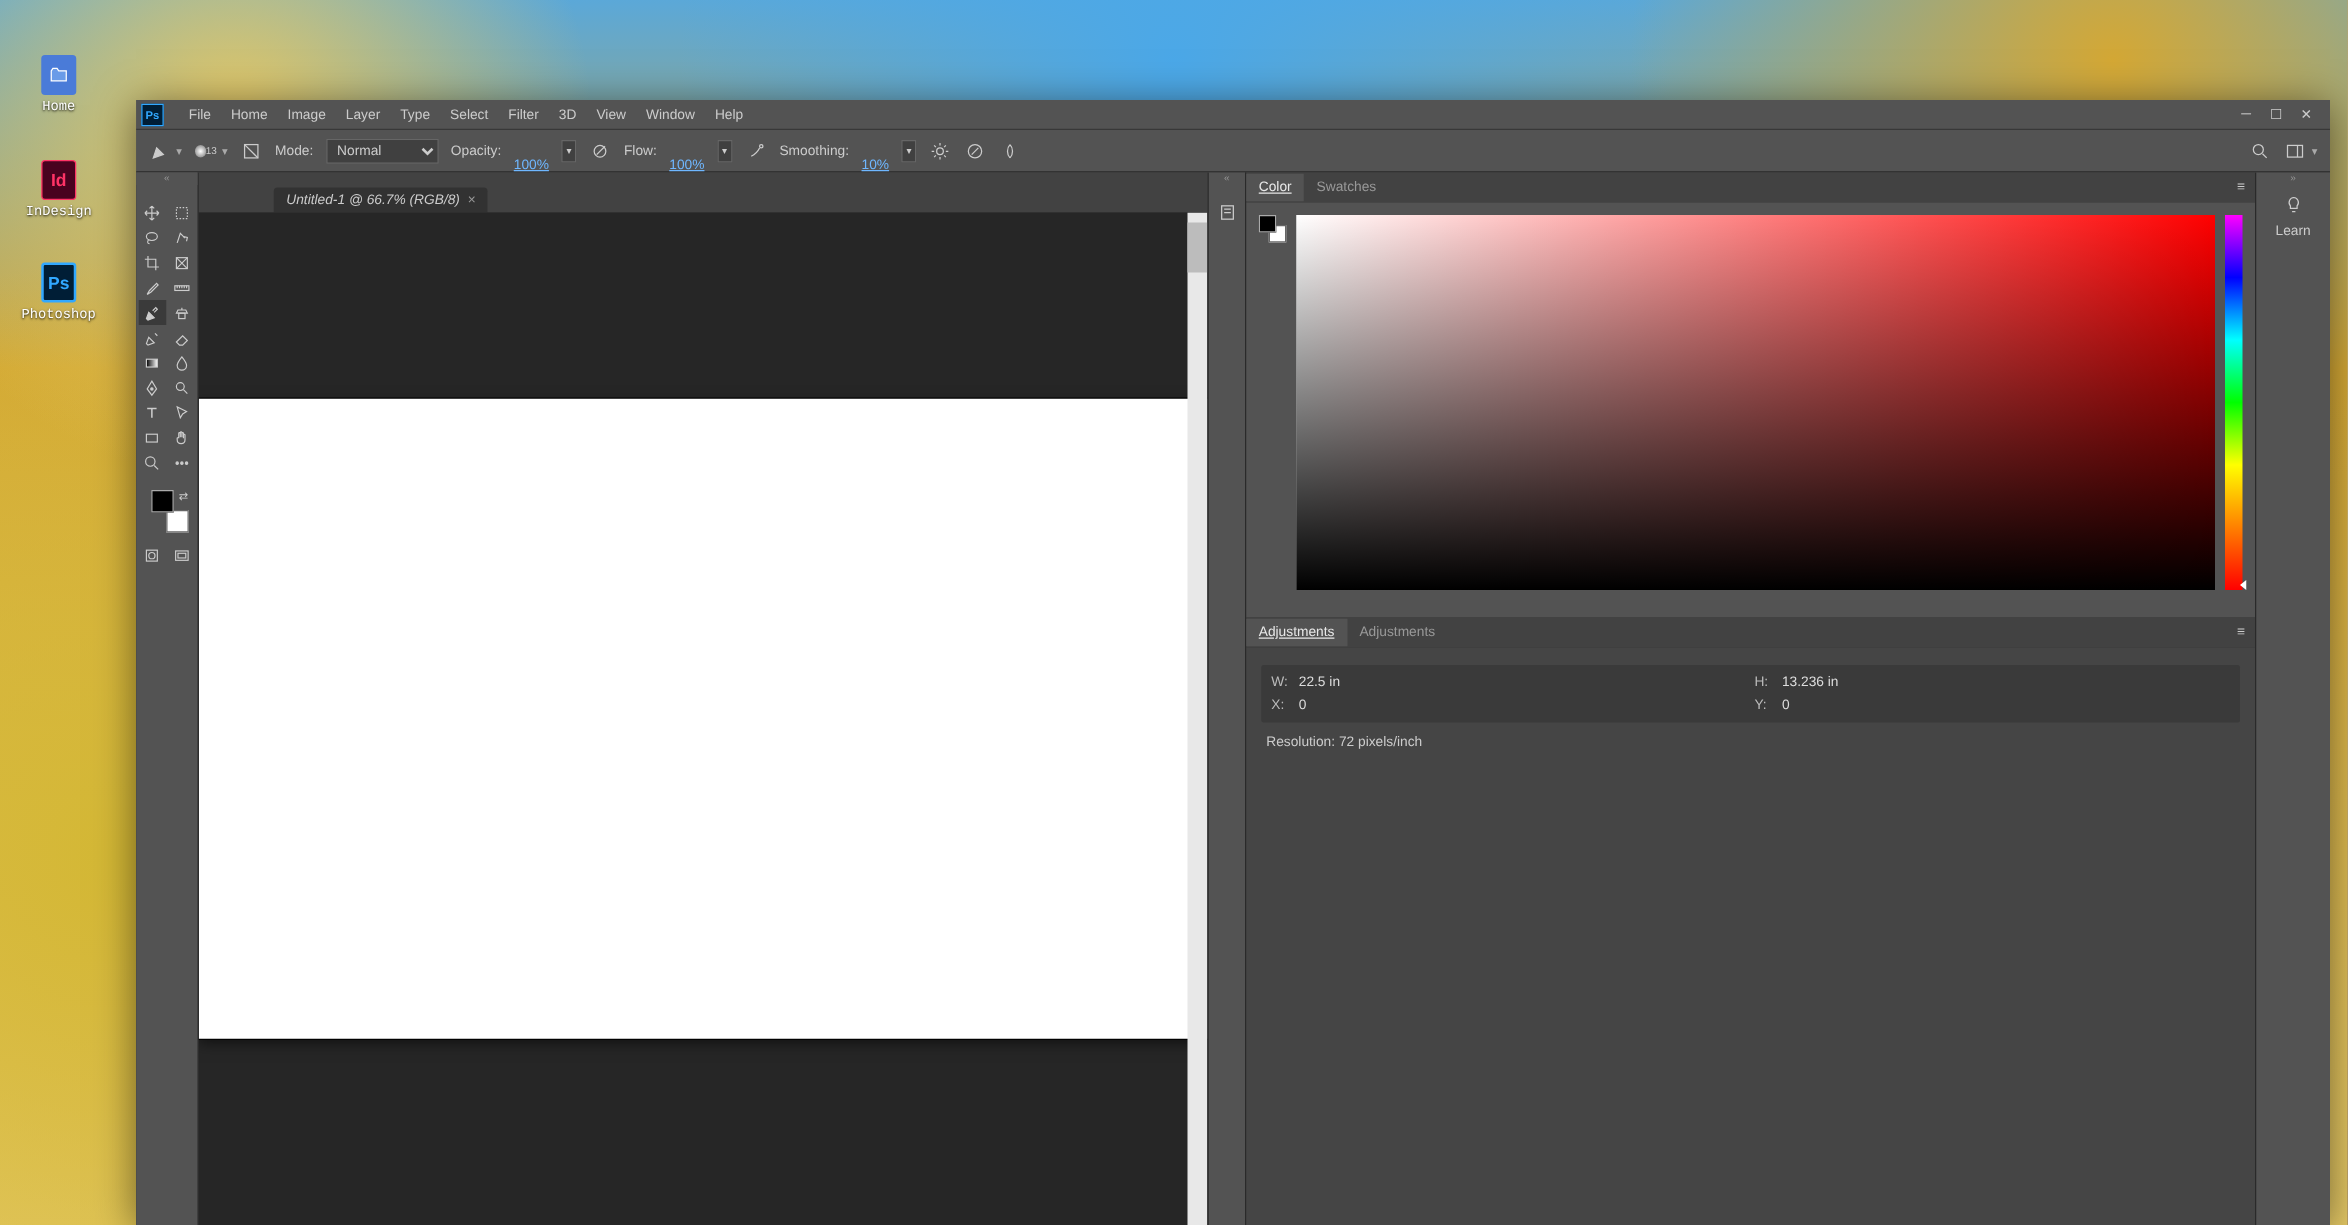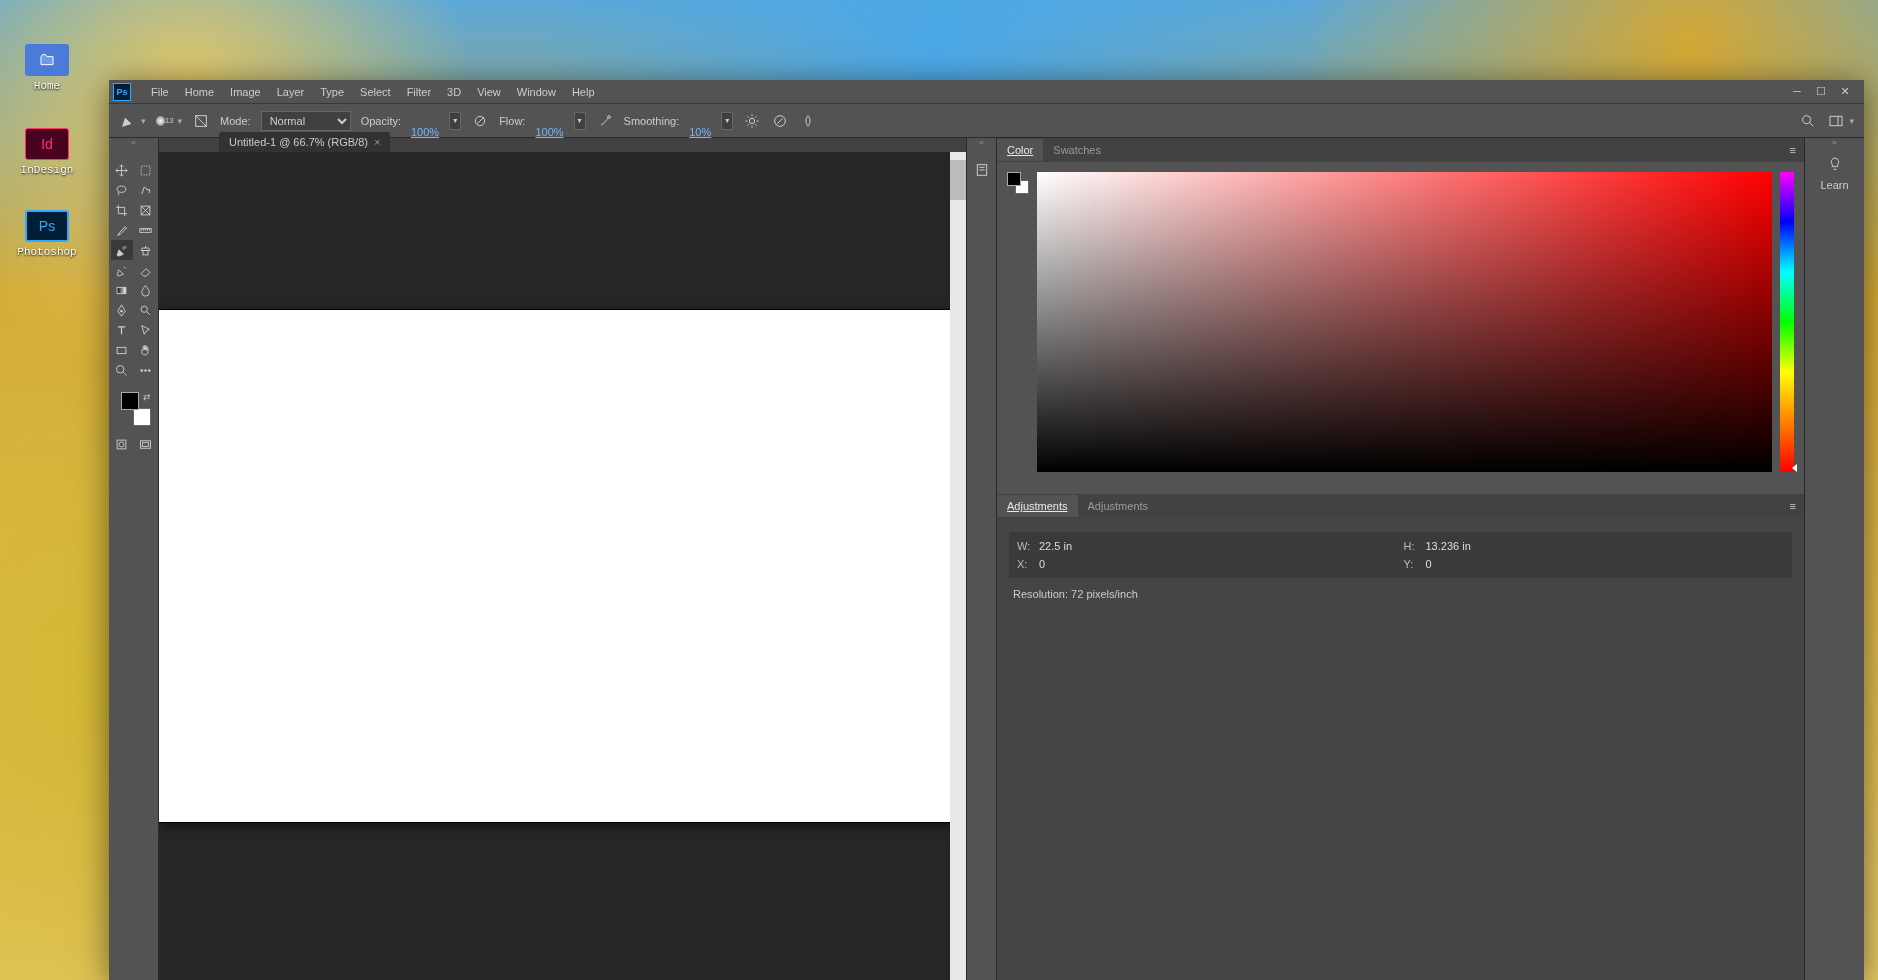--- a/index.html
+++ b/index.html
@@ -8,21 +8,21 @@
 
 .wallpaper { position:absolute; inset:0; background:
   radial-gradient(circle at 10% 10%,#e4c865 0%,transparent 15%),
   radial-gradient(circle at 90% 5%,#d4a835 0%,transparent 20%),
   radial-gradient(circle at 50% 5%,#4ba8e8 0%,transparent 30%),
   radial-gradient(circle at 5% 70%,#d4b835 0%,transparent 25%),
   linear-gradient(180deg,#5ba8d8 0%,#d4a835 30%,#e4c865 100%);
 }
 
 .desktop-icon { position:absolute; width:70px; text-align:center; }
-.desktop-icon .ico { width:44px; height:32px; margin:0 auto 4px; border-radius:3px; display:flex; align-items:center; justify-content:center; font-weight:normal; font-size:14px; }
+.desktop-icon .ico { width:28px; height:32px; margin:0 auto 4px; border-radius:3px; display:flex; align-items:center; justify-content:center; font-weight:bold; font-size:14px; }
 .desktop-icon .lbl { color:#fff; text-shadow:0 1px 2px #000;font-family:Liberation Mono, monospace; }
 
 
 .app { position:absolute; left:109px; top:80px; right:14px; bottom:0; background:#535353; display:flex; flex-direction:column; box-shadow:0 4px 30px rgba(0,0,0,0.5); }
 
 
 .menubar { height:24px; background:#535353; display:flex; align-items:center; padding:0 4px; gap:0; border-bottom:1px solid #383838; }
 .menubar .ps { width:18px; height:18px; background:#001e36; color:#31a8ff; display:flex; align-items:center; justify-content:center; margin-right:12px; font-size:9px; font-weight:bold; border:1px solid #31a8ff; }
 .menubar .mitem { padding:4px 8px; cursor:pointer; }
 .winctrl { margin-left:auto; display:flex; gap:10px; padding-right:8px; }
@@ -50,21 +50,21 @@
 .toolbox .row { display:flex; gap:2px; }
 .toolbox .tbtn { width:22px; height:20px; display:flex; align-items:center; justify-content:center; cursor:pointer; position:relative; }
 .toolbox .tbtn.active { background:#3a3a3a; }
 .toolbox .sep { height:8px; }
 .fgbg { position:relative; width:34px; height:34px; margin-top:4px; }
 .fgbg .fg { position:absolute; width:18px; height:18px; background:#000; border:1px solid #aaa; top:0; left:4px; z-index:2; }
 .fgbg .bg { position:absolute; width:18px; height:18px; background:#fff; border:1px solid #666; bottom:0; right:0; }
 .fgbg .swap { position:absolute; top:0; right:0; font-size:9px; color:#ccc; }
 
 
-.tabstrip { height:14px; background:#424242; display:flex; align-items:flex-end; padding-left:60px; }
+.tabstrip { height:32px; background:#424242; display:flex; align-items:flex-end; padding-left:60px;font-style:italic; }
 .doctab { background:#323232; color:#ccc; padding:4px 10px; display:flex; align-items:center; gap:6px; border-top-left-radius:3px; border-top-right-radius:3px; }
 .doctab .close { color:#999; cursor:pointer; }
 
 
 .canvas-area { flex:1; position:relative; background:#262626; display:flex; align-items:center; justify-content:center; overflow:hidden; }
 .canvas { background:#fff; width:869px; height:512px; box-shadow:0 0 0 1px #000, 0 4px 10px rgba(0,0,0,0.5); }
 .vscroll { position:absolute; right:0; top:0; width:16px; height:100%; background:#e8e8e8; }
 .vscroll .thumb { background:#bcbcbc; width:100%; height:40px; margin-top:8px; }
 .dockstrip { width:30px; background:#535353; border-left:1px solid #2a2a2a; display:flex; flex-direction:column; align-items:center; padding-top:22px; gap:10px; position:relative;}
 .dockstrip .collapse-tab { position:absolute; top:0; left:0; right:0; height:10px; text-align:center; font-size:8px; color:#999; }

